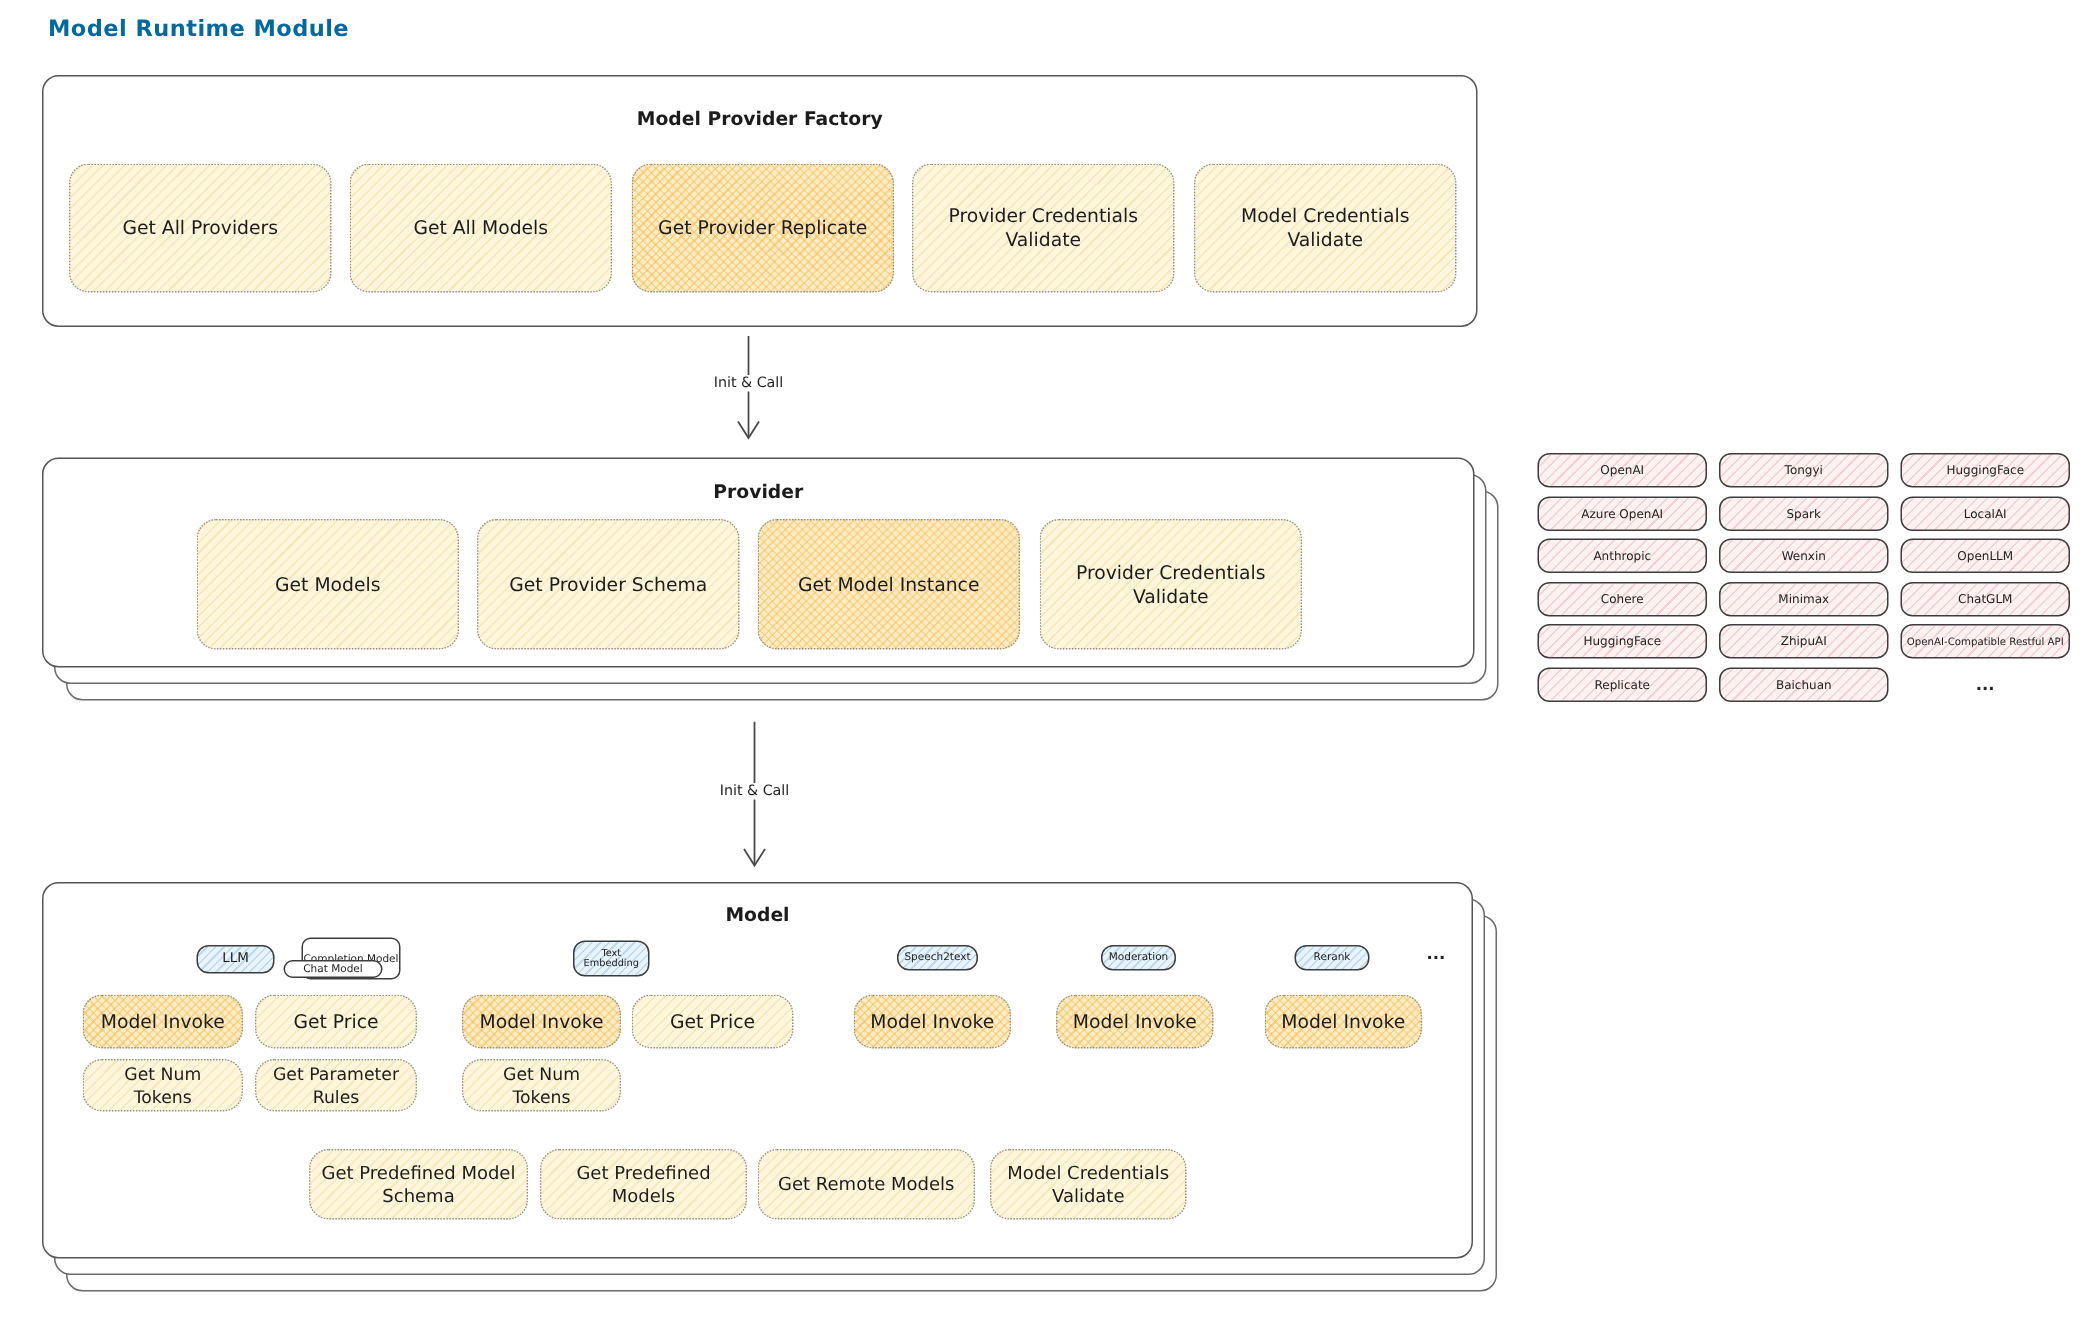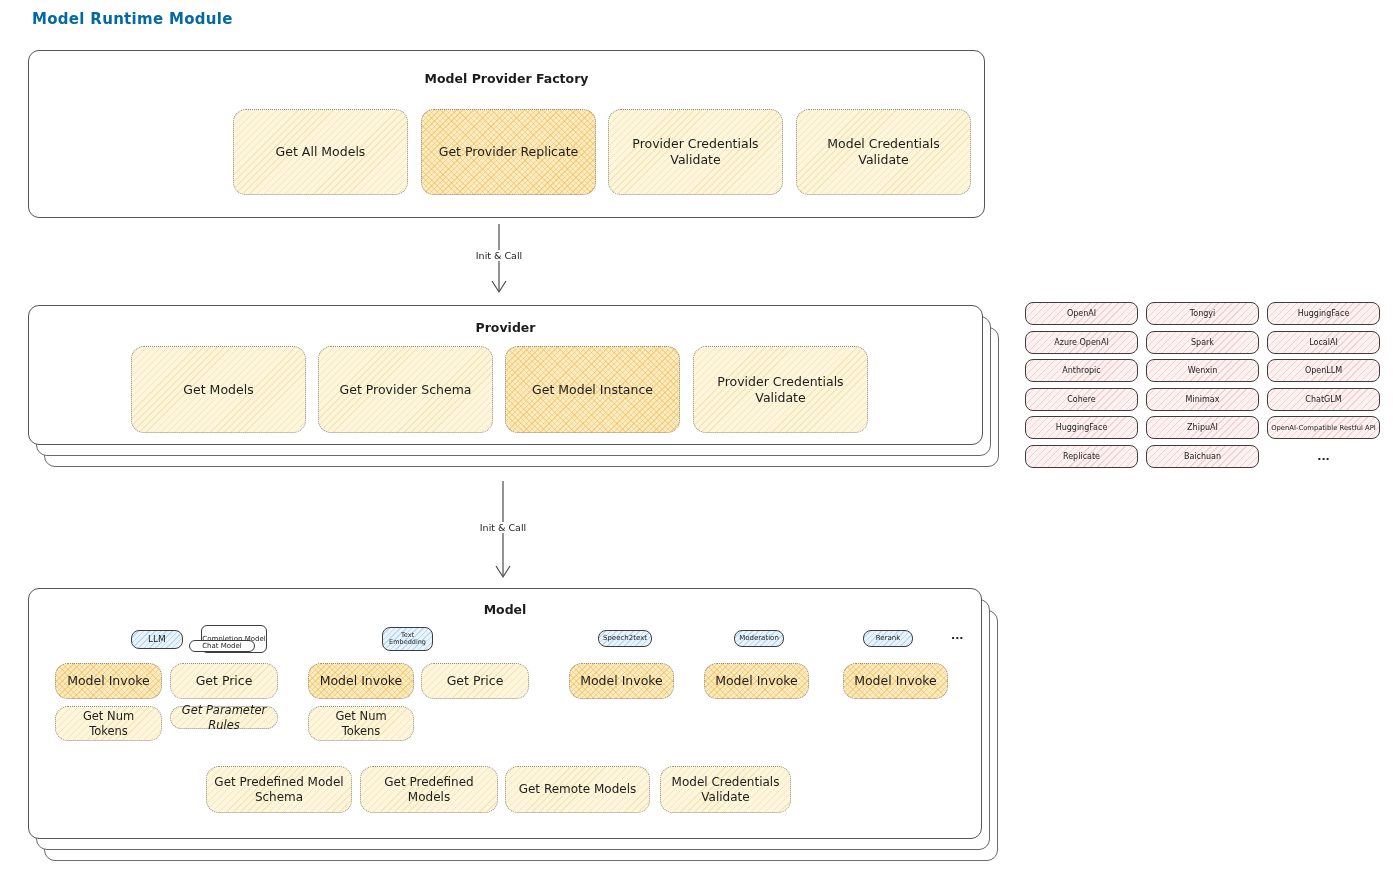--- a/index.html
+++ b/index.html
@@ -58,20 +58,21 @@
 </style>
 </head>
 <body>
 
 <div id="canvas">
 
   <div class="page-title">Model Runtime Module</div>
 
   <div class="frame" style="left:28px; top:50px; width:957px; height:168px;">
     <div class="frame-title" style="top:20px;">Model Provider Factory</div>
+    <div class="node" style="left:17px;  top:58px; width:175px; height:86px;">Get All Providers</div>
     <div class="node" style="left:204px; top:58px; width:175px; height:86px;">Get All Models</div>
     <div class="node hl" style="left:392px; top:58px; width:175px; height:86px;">Get Provider Replicate</div>
     <div class="node" style="left:579px; top:58px; width:175px; height:86px;">Provider Credentials Validate</div>
     <div class="node" style="left:767px; top:58px; width:175px; height:86px;">Model Credentials Validate</div>
   </div>
 
   <div class="arrow" style="left:468px; top:224px; width:62px; height:72px;">
     <svg width="62" height="72" viewBox="0 0 62 72">
       <line x1="31" y1="0" x2="31" y2="67" stroke="#4a4a4a" stroke-width="1.2"></line>
       <polyline points="24,57 31,68 38,57" fill="none" stroke="#4a4a4a" stroke-width="1.2"></polyline>
@@ -137,21 +138,21 @@
 
       <div class="node hl" style="left:26px;  top:74px; width:107px; height:36px;">Model Invoke</div>
       <div class="node" style="left:141px; top:74px; width:108px; height:36px;">Get Price</div>
       <div class="node hl" style="left:279px; top:74px; width:106px; height:36px;">Model Invoke</div>
       <div class="node" style="left:392px; top:74px; width:108px; height:36px;">Get Price</div>
       <div class="node hl" style="left:540px; top:74px; width:105px; height:36px;">Model Invoke</div>
       <div class="node hl" style="left:675px; top:74px; width:105px; height:36px;">Model Invoke</div>
       <div class="node hl" style="left:814px; top:74px; width:105px; height:36px;">Model Invoke</div>
 
       <div class="node" style="left:26px;  top:117px; width:107px; height:35px; font-size:11.5px;">Get Num Tokens</div>
-      <div class="node" style="left:141px; top:117px; width:108px; height:23px; font-size:11.5px;font-style:italic;">Get Parameter Rules</div>
+      <div class="node" style="left:141px; top:117px; width:108px; height:35px; font-size:11.5px;">Get Parameter Rules</div>
       <div class="node" style="left:279px; top:117px; width:106px; height:35px; font-size:11.5px;">Get Num Tokens</div>
 
       <div class="node" style="left:331px; top:177px; width:138px; height:47px; font-size:12px;">Get Predefined Models</div>
       <div class="node" style="left:177px; top:177px; width:146px; height:47px; font-size:12px;">Get Predefined Model Schema</div>
       <div class="node" style="left:476px; top:177px; width:145px; height:47px; font-size:12px;">Get Remote Models</div>
       <div class="node" style="left:631px; top:177px; width:131px; height:47px; font-size:12px;">Model Credentials Validate</div>
     </div>
   </div>
 
 </div>

